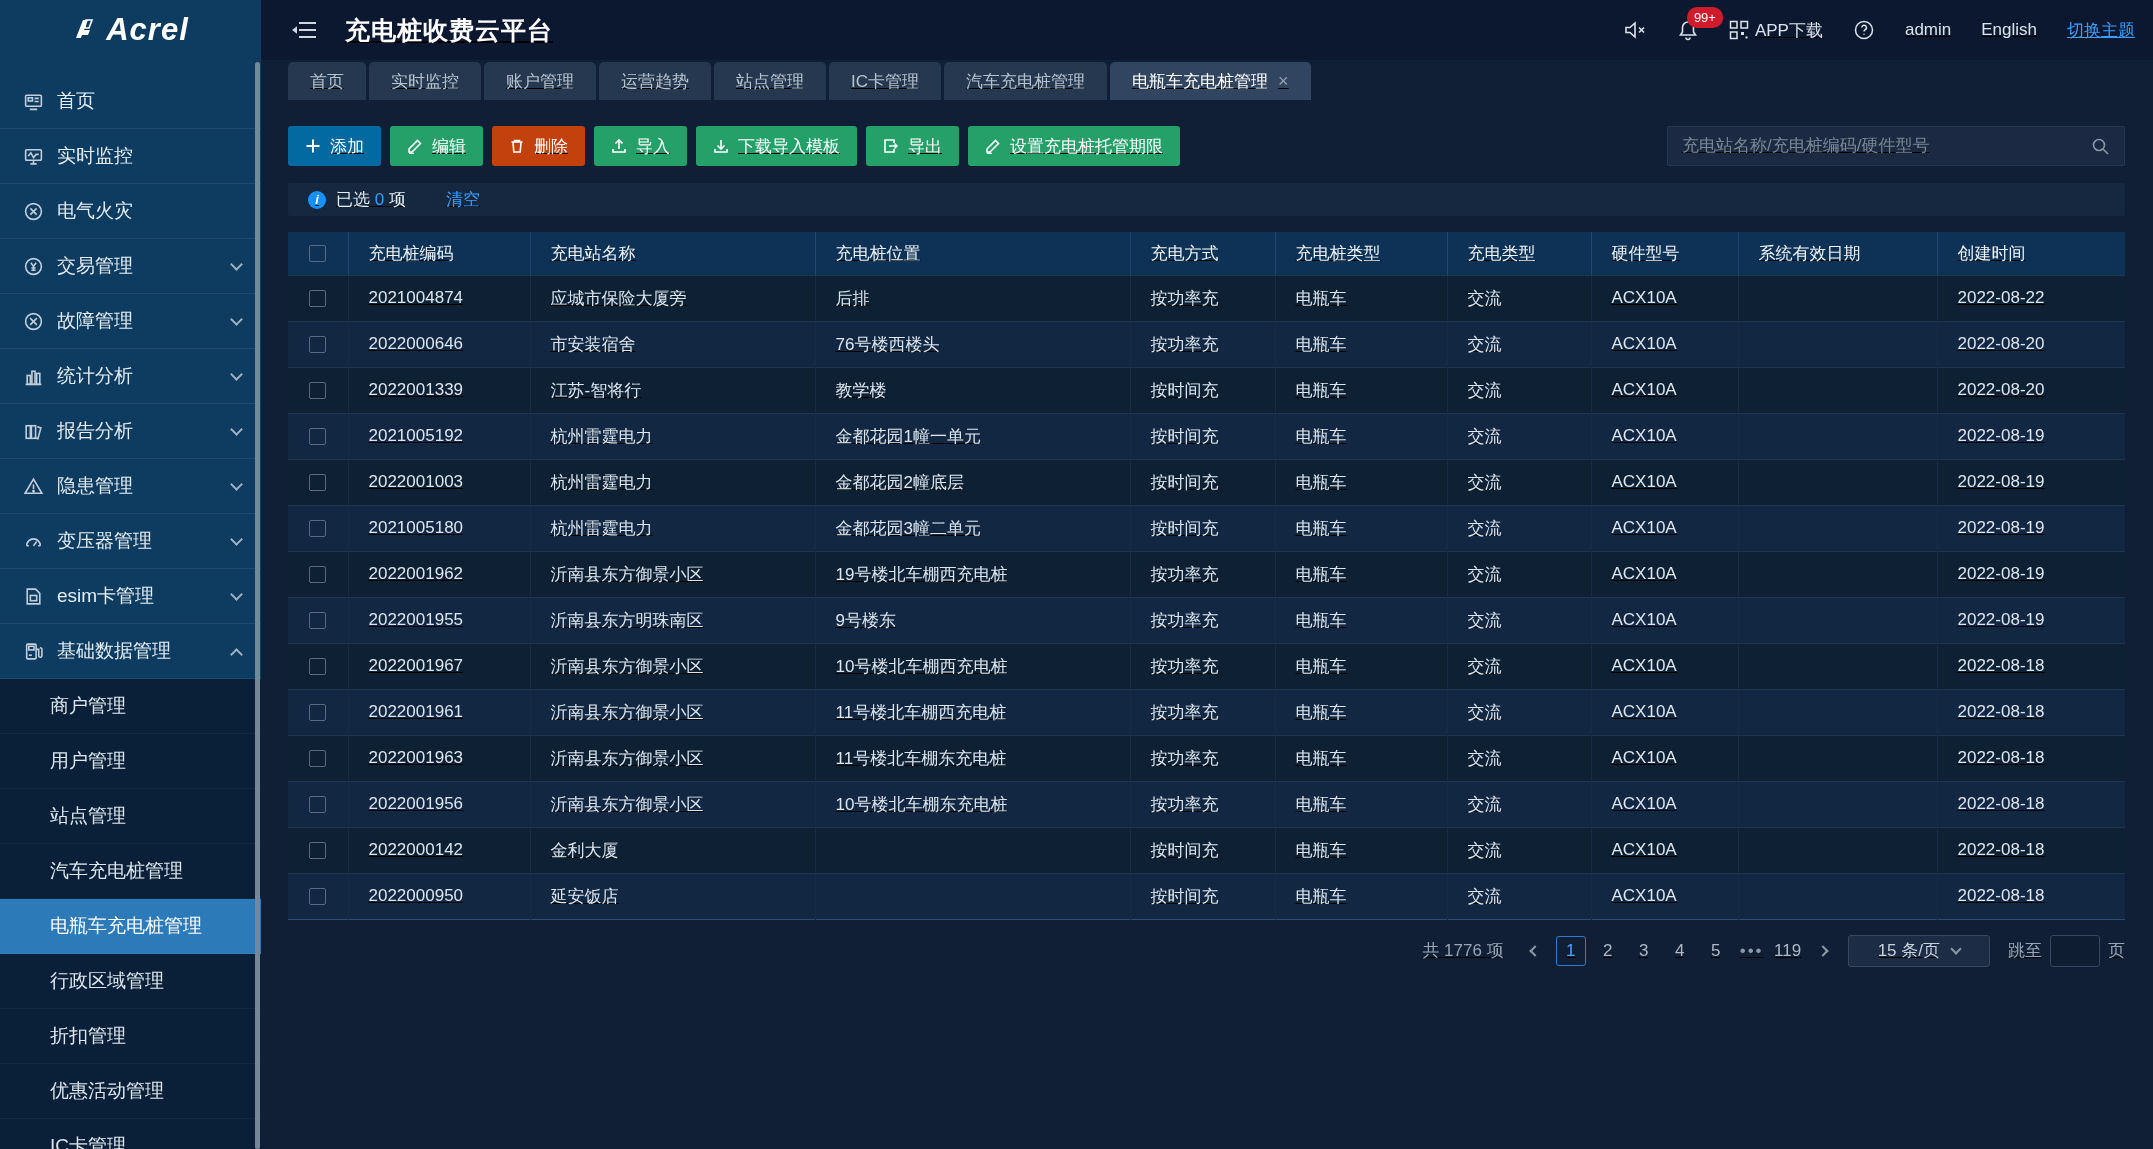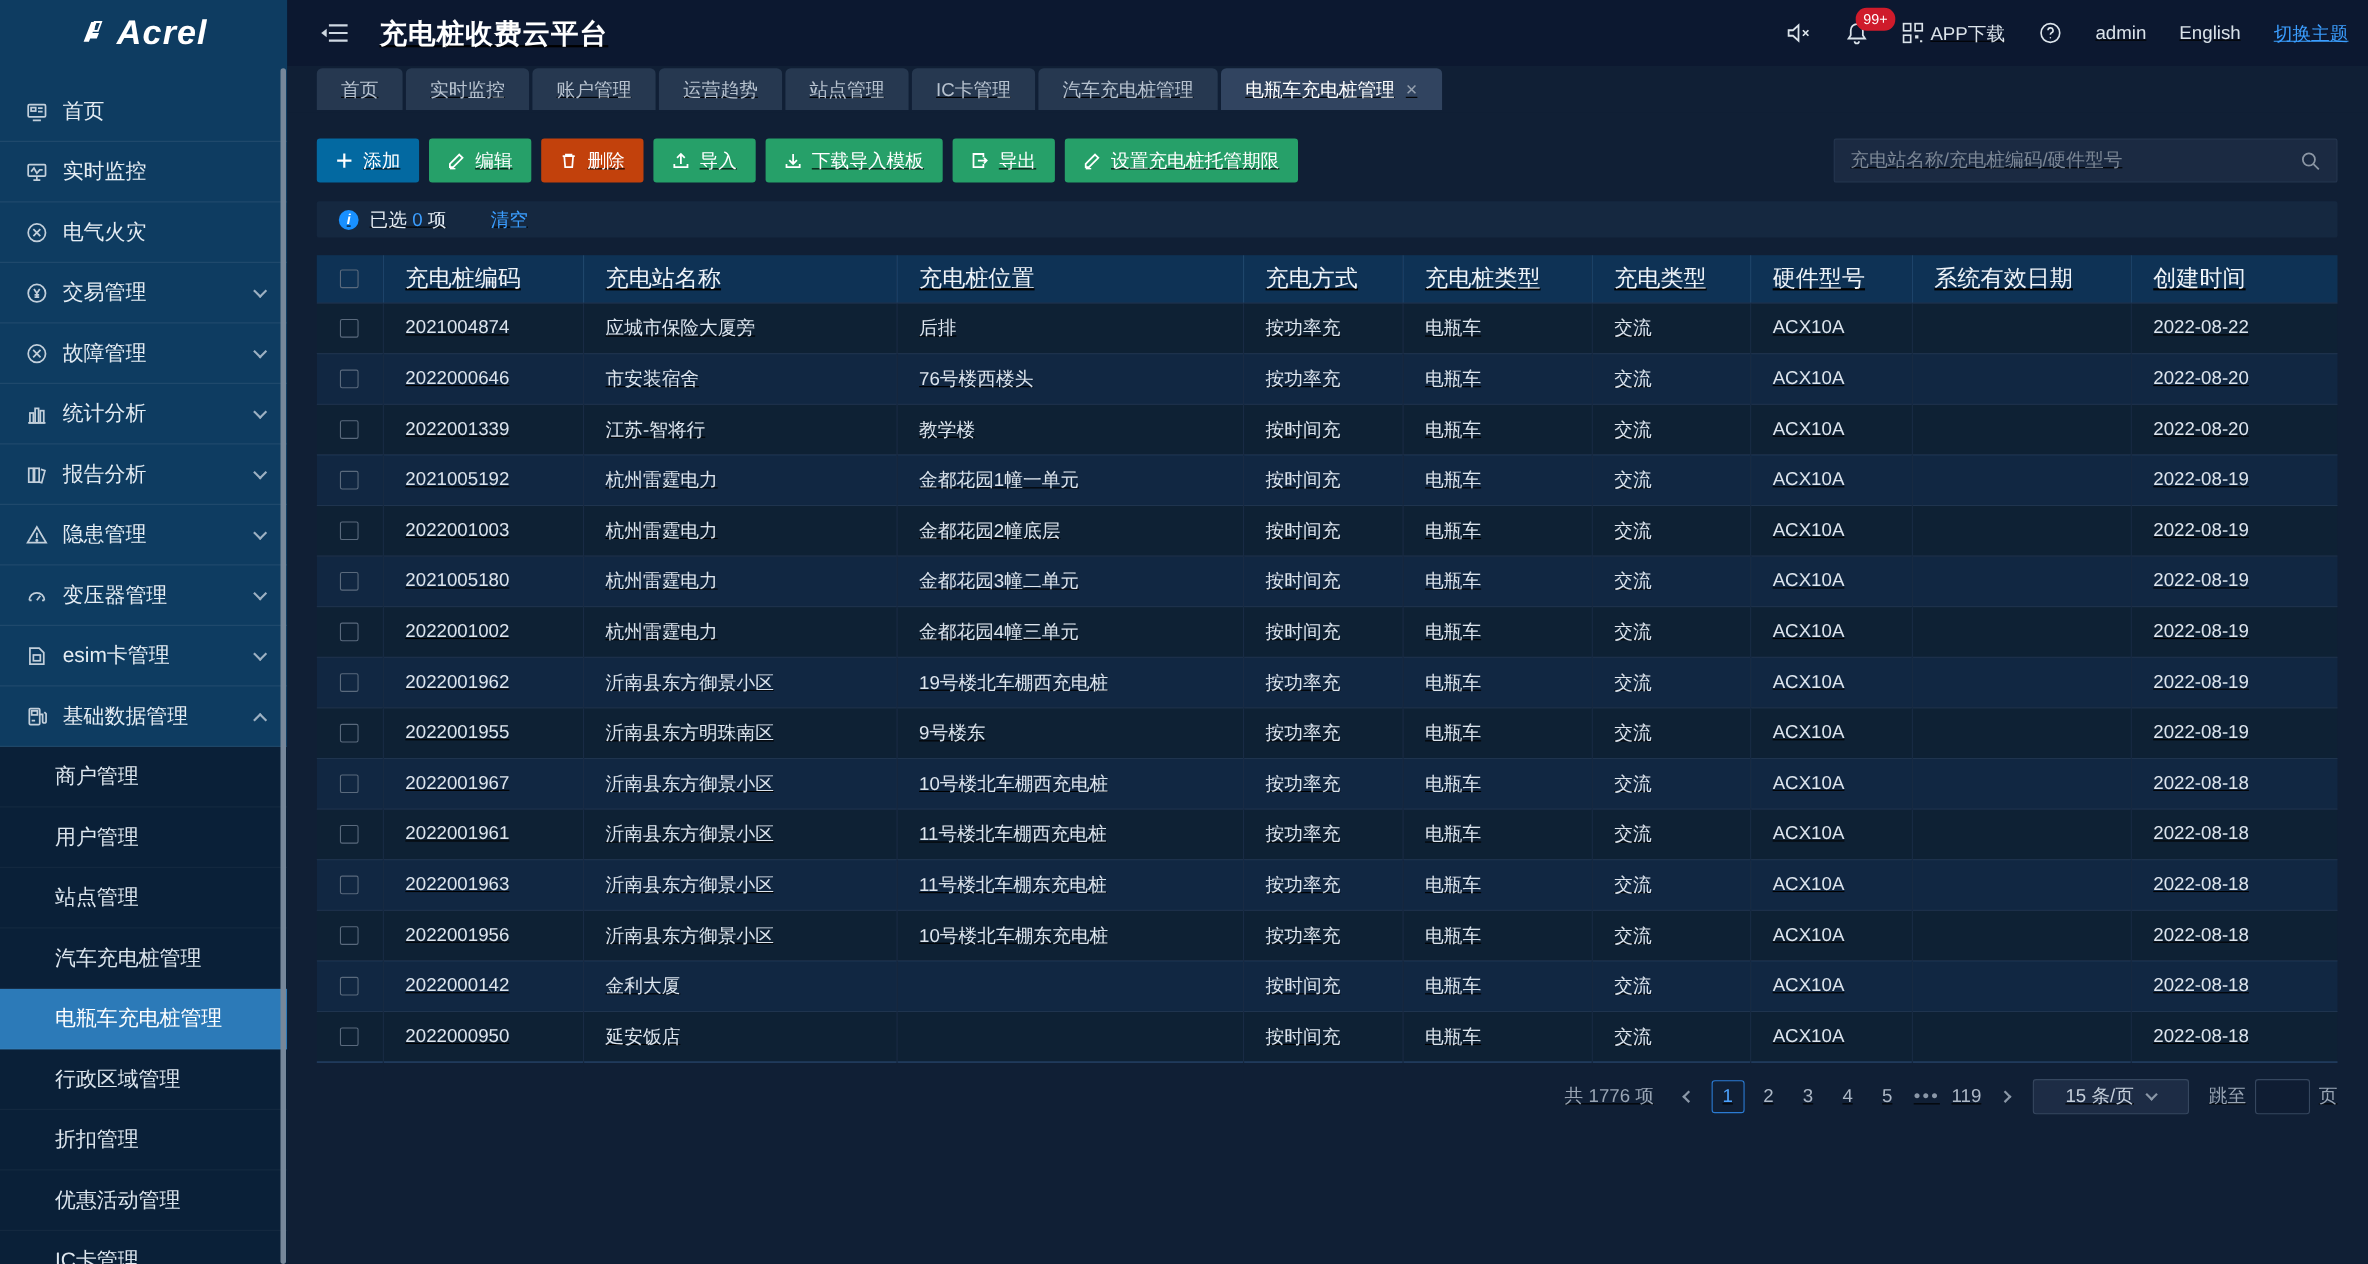--- a/index.html
+++ b/index.html
@@ -57,21 +57,21 @@
 
   
   .selectbar { margin-top:17px; height:33px; background:#152840; border-radius:2px; display:flex; align-items:center; padding-left:20px; gap:10px; }
   .info-icon { width:18px; height:18px; background:#1890ff; color:#fff; border-radius:50%; font-size:13px; font-weight:bold; display:flex; align-items:center; justify-content:center; font-style:italic; }
   .sel-text { color:#e6edf4; font-size:17px; }
   .sel-count { color:#3b9eff; }
   .clear-link { margin-left:30px; color:#3b9eff; font-size:17px; cursor:pointer; }
 
   
   .grid { margin-top:16px; width:1837px; border-collapse:collapse; table-layout:fixed; border-bottom:1px solid #2b4c74; }
-  .grid th { background:#0e3255; color:#eef3f8; font-weight:normal; font-size:21px; text-align:left; height:43px; padding-left:20px; border-right:1px solid rgba(110,160,210,0.18); white-space:nowrap; }
+  .grid th { background:#0e3255; color:#eef3f8; font-weight:normal; font-size:17px; text-align:left; height:43px; padding-left:20px; border-right:1px solid rgba(110,160,210,0.18); white-space:nowrap; }
   .grid td { color:#dde5ee; font-size:17px; height:46px; padding-left:20px; border-right:1px solid rgba(110,160,210,0.10); border-top:1px solid rgba(110,160,210,0.16); white-space:nowrap; overflow:hidden; }
   .grid th:last-child, .grid td:last-child { border-right:none; }
   .grid tbody tr:nth-child(odd)  td { background:#0e2134; }
   .grid tbody tr:nth-child(even) td { background:#112742; }
   .grid th.ckcol, .grid td.ckcol { padding-left:0; text-align:center; }
   .checkbox { display:inline-block; width:17px; height:17px; border:1px solid #5a6a7d; border-radius:2px; vertical-align:middle; cursor:pointer; }
 
   
   .pagination { margin-top:15px; display:flex; align-items:center; justify-content:flex-end; gap:8px; color:#98a4b3; font-size:17px; }
   .pg-total { margin-right:10px; }
@@ -502,32 +502,20 @@
               <td>杭州雷霆电力</td>
               <td>金都花园3幢二单元</td>
               <td>按时间充</td>
               <td>电瓶车</td>
               <td>交流</td>
               <td>ACX10A</td>
               <td></td>
               <td>2022-08-19</td>
             </tr>
 
-            <tr>
-              <td class="ckcol"><span class="checkbox"></span></td>
-              <td>2022001002</td>
-              <td>杭州雷霆电力</td>
-              <td>金都花园4幢三单元</td>
-              <td>按时间充</td>
-              <td>电瓶车</td>
-              <td>交流</td>
-              <td>ACX10A</td>
-              <td></td>
-              <td>2022-08-19</td>
-            </tr>
 
             <tr>
               <td class="ckcol"><span class="checkbox"></span></td>
               <td>2022001962</td>
               <td>沂南县东方御景小区</td>
               <td>19号楼北车棚西充电桩</td>
               <td>按功率充</td>
               <td>电瓶车</td>
               <td>交流</td>
               <td>ACX10A</td>

